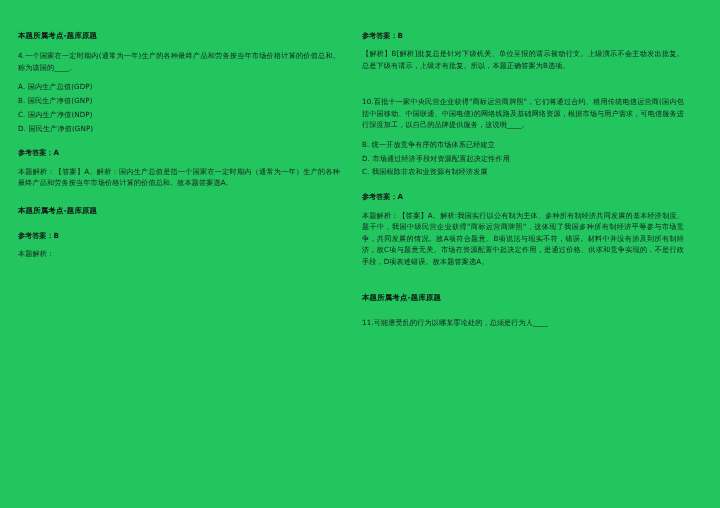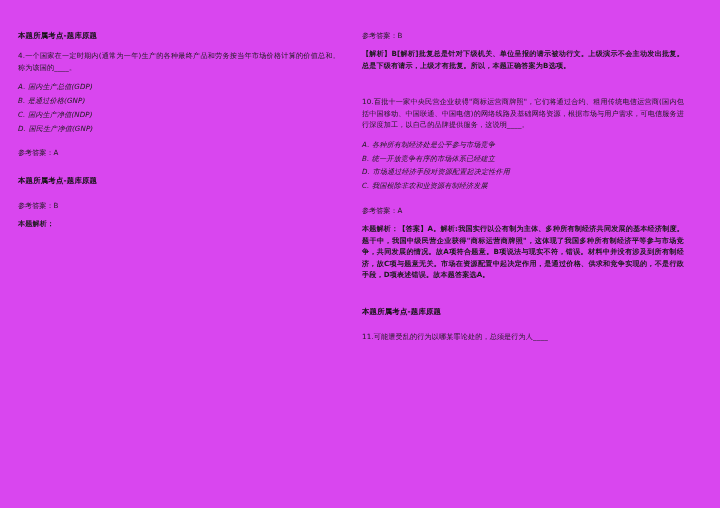--- a/index.html
+++ b/index.html
@@ -10,21 +10,21 @@
     width: 720px;
     height: 508px;
     background: #ffffff;
     font-family: "DejaVu Sans", "Liberation Sans", sans-serif;
     overflow: hidden;
   }
   .page {
     position: relative;
     width: 720px;
     height: 508px;
-    background: #d946ef;
+    background: #22c55e;
     box-sizing: border-box;
     padding: 30px 18px 10px 18px;
     display: flex;
     gap: 22px;
   }
   .col {
     width: 322px;
     flex: 0 0 322px;
     position: relative;
   }
@@ -41,61 +41,61 @@
   }
   .para {
     font-size: 7.1px;
     color: #1b1b1b;
     line-height: 1.62;
     text-align: justify;
     margin: 0 0 7px 0;
     letter-spacing: 0.15px;
   }
   .para.bold {
-    font-weight: bold;
+    font-weight: normal;
   }
   .opts {
     margin: 0 0 7px 0;
     padding: 0;
-    font-style: italic;
   }
   .opt {
     font-size: 7.1px;
     color: #1b1b1b;
     line-height: 1.95;
     letter-spacing: 0.15px;
     white-space: nowrap;
   }
   .ans {
     font-size: 7.1px;
     color: #1b1b1b;
     line-height: 1.6;
     margin: 0 0 7px 0;
-    font-weight: normal;
+    font-weight: bold;
   }
   .spacer-sm { height: 5px; }
   .spacer-md { height: 14px; }
 </style>
 </head>
 <body>
 
 <div class="page">
 
   <div class="col">
     <div class="blk">
       <div class="hdr">本题所属考点-题库原题</div>
       <p class="para">4.一个国家在一定时期内(通常为一年)生产的各种最终产品和劳务按当年市场价格计算的价值总和。称为该国的____。</p>
       <div class="opts">
         <div class="opt">A. 国内生产总值(GDP)</div>
-        <div class="opt">B. 是通过价格(GNP)</div>
+        <div class="opt">B. 国民生产净值(GNP)</div>
         <div class="opt">C. 国内生产净值(NDP)</div>
         <div class="opt">D. 国民生产净值(GNP)</div>
       </div>
       <div class="spacer-sm"></div>
       <div class="ans">参考答案：A</div>
+      <p class="para bold">本题解析：【答案】A。解析：国内生产总值是指一个国家在一定时期内（通常为一年）生产的各种最终产品和劳务按当年市场价格计算的价值总和。故本题答案选A。</p>
     </div>
 
     <div class="spacer-sm"></div>
 
     <div class="blk">
       <div class="hdr">本题所属考点-题库原题</div>
       <div class="spacer-sm"></div>
       <div class="ans">参考答案：B</div>
       <p class="para bold">本题解析：</p>
     </div>
@@ -105,21 +105,20 @@
     <div class="blk">
       <div class="ans">参考答案：B</div>
       <p class="para bold">【解析】B[解析]批复总是针对下级机关、单位呈报的请示被动行文。上级演示不会主动发出批复。总是下级有请示，上级才有批复。所以，本题正确答案为B选项。</p>
     </div>
 
     <div class="spacer-md"></div>
 
     <div class="blk">
       <p class="para">10.百批十一家中央民营企业获得"商标运营商牌照"，它们将通过合约、租用传统电信运营商(国内包括中国移动、中国联通、中国电信)的网络线路及基础网络资源，根据市场与用户需求，可电信服务进行深度加工，以自己的品牌提供服务，这说明____。</p>
       <div class="opts">
-        <div class="opt">A. 各种所有制经济处是公平参与市场竞争</div>
         <div class="opt">B. 统一开放竞争有序的市场体系已经建立</div>
         <div class="opt">D. 市场通过经济手段对资源配置起决定性作用</div>
         <div class="opt">C. 我国根除非农和业资源有制经济发展</div>
       </div>
       <div class="spacer-sm"></div>
       <div class="ans">参考答案：A</div>
       <p class="para bold">本题解析：【答案】A。解析:我国实行以公有制为主体、多种所有制经济共同发展的基本经济制度。题干中，我国中级民营企业获得"商标运营商牌照"，这体现了我国多种所有制经济平等参与市场竞争，共同发展的情况。故A项符合题意。B项说法与现实不符，错误。材料中并没有涉及到所有制经济，故C项与题意无关。市场在资源配置中起决定作用，是通过价格、供求和竞争实现的，不是行政手段，D项表述错误。故本题答案选A。</p>
     </div>
 
     <div class="spacer-md"></div>

